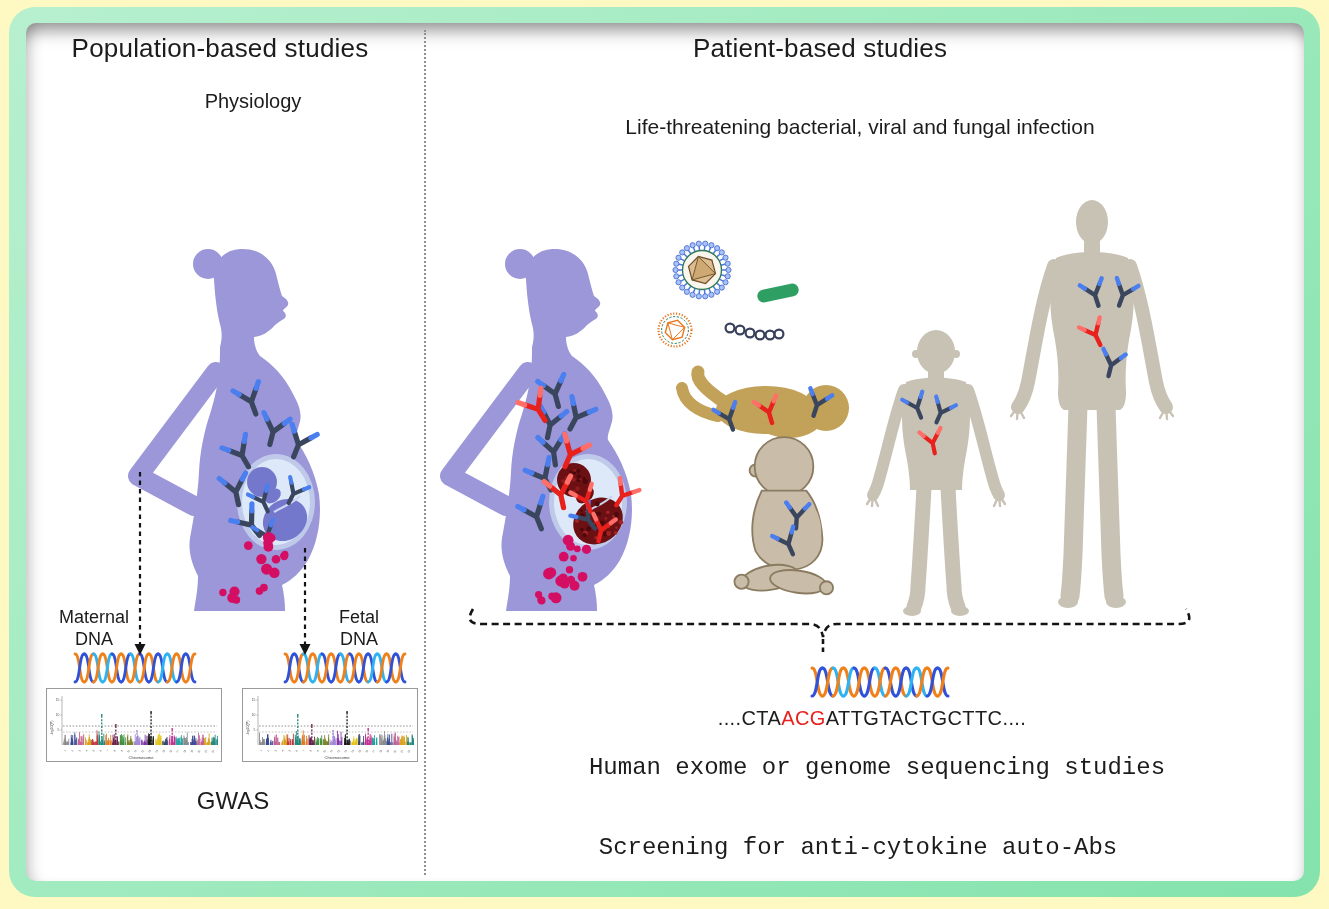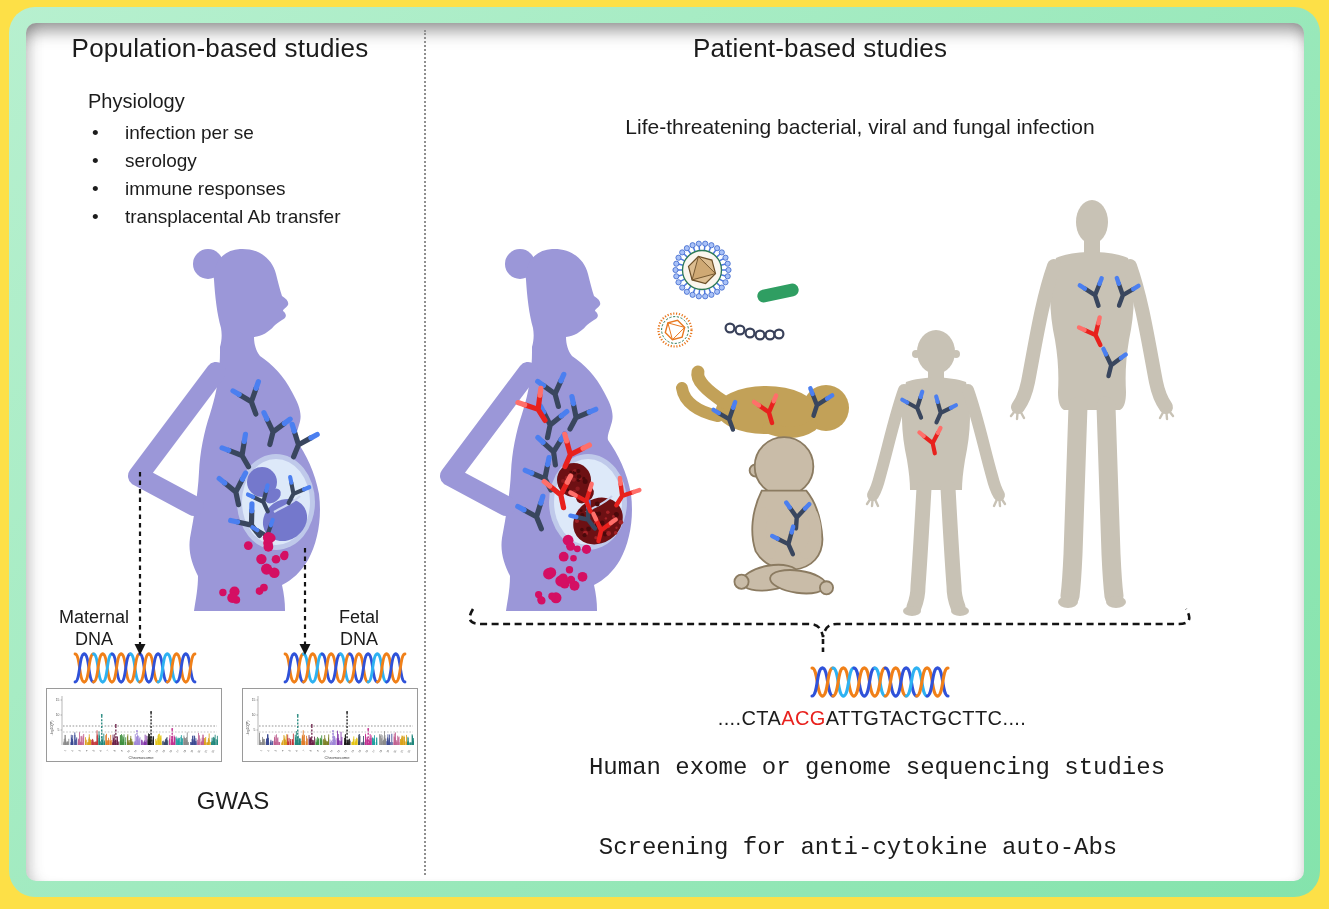--- a/index.html
+++ b/index.html
@@ -1,16 +1,16 @@
 <!DOCTYPE html>
 <html style="--c-accent-green-frame: #84e3ac; --c-frame-gradient-top: #b7f0cf; --c-text: #1c1c1c; --c-woman-purple: #9b97d8; --c-womb-ring: #bfc9ea; --c-womb-fill: #dde9f9; --c-fetus-blue: #7478cc; --c-fetus-infected: #6d1013; --c-antibody-navy: #39465e; --c-antibody-tip-blue: #4b7ff0; --c-antibody-red: #e8211d; --c-antibody-tip-red: #ff6f6a; --c-cell-dots-magenta: #d40f63; --c-silhouette-grey: #c8c2b5; --c-baby-tan: #c9bca8; --c-baby-outline: #8b7b61; --c-fetus-tan: #c2a158; --c-virus-spike-blue: #4d79e0; --c-virus-capsid-tan: #dcbd90; --c-virus-orange: #e87820; --c-bacterium-green: #2f9e62; --c-cocci-navy: #39415a; --c-dna-orange: #f08019; --c-dna-blue: #2f52d9; --c-dna-cyan: #2eb2f2; --c-sequence-variant-red: #e8211d;"><head>
 <meta charset="utf-8">
 <style>
   html,body{margin:0;padding:0;background:#000;}
-  .stage{position:relative;width:1329px;height:909px;background:#fde047;overflow:hidden;
+  .stage{position:relative;width:1329px;height:909px;background:#fef9c3;overflow:hidden;
          font-family:"Liberation Sans", sans-serif;color:var(--c-text,#1c1c1c);}
   .frame{position:absolute;left:9px;top:7px;width:1311px;height:890px;border-radius:26px;
          background:linear-gradient(135deg,var(--c-frame-gradient-top,#b7f0cf),var(--c-accent-green-frame,#84e3ac));}
   .slide{position:absolute;left:26px;top:23px;width:1278px;height:858px;background:#fff;border-radius:10px;
          box-shadow:inset 0 18px 16px -10px rgba(70,70,70,.55),
                     inset 14px 0 14px -10px rgba(70,70,70,.28),
                     inset -10px 0 12px -9px rgba(70,70,70,.18);}
   .divider{position:absolute;left:424px;top:30px;height:845px;width:0;border-left:2px dotted #8f8f8f;}
   .abs{position:absolute;}
   .ctr{text-align:center;}
@@ -31,28 +31,22 @@
 </head>
 <body>
 
 <div class="stage">
   <div class="frame"></div>
   <div class="slide"></div>
   <div class="divider"></div>
 
   <div class="abs ctr title" style="left:40px;top:33px;width:360px;">Population-based studies</div>
 
-  <div class="abs" style="left:88px;top:90px;width:330px;">
+  <div class="abs" style="left:88px;top:90px;width:330px;text-align:center;">
     <div class="phys-head">Physiology</div>
-    <ul class="phys-list">
-      <li><span>infection per se</span></li>
-      <li><span>serology</span></li>
-      <li><span>immune responses</span></li>
-      <li><span>transplacental Ab transfer</span></li>
-    </ul>
   </div>
 
   <div class="abs" id="woman-left" style="left:122px;top:244px;width:200px;height:370px;">
       <svg width="200" height="370" viewBox="0 0 200 370">
     <circle cx="86" cy="20" r="15" fill="#9b97d8"></circle>
     <path d="M 92 36 C 90 18,102 6,118 5 C 136 4,150 14,154 30 C 156 38,158 46,160 52 C 165 55,167 58,166 61 C 164 64,161 65,161 67 C 165 70,165 74,160 76 C 157 78,154 80,152 82 C 147 88,140 92,132 93 C 132 100,134 107,138 112 C 150 120,162 132,170 148 C 177 161,181 170,177 181 C 175 188,173 192,174 196 C 184 210,193 228,197 250 C 200 274,196 298,186 316 C 179 328,170 336,160 341 C 162 350,163 358,163 366 L 163 367 L 72 367 C 74 354,76 344,76 332 C 70 320,66 308,68 294 C 72 272,76 250,77 228 C 78 208,82 188,88 170 C 93 154,96 140,97 126 C 98 118,98 110,98 103 C 100 96,100 90,99 84 C 95 70,93 52,92 36 Z" fill="#9b97d8"></path>
     <path d="M 94 128 L 16 232 L 72 262" fill="none" stroke="#9b97d8" stroke-width="20" stroke-linecap="round" stroke-linejoin="round"></path>
     <ellipse cx="154" cy="258" rx="39" ry="48" fill="#bfc9ea"></ellipse>
     <ellipse cx="154" cy="258" rx="34" ry="43" fill="#dde9f9"></ellipse>
     <g>

